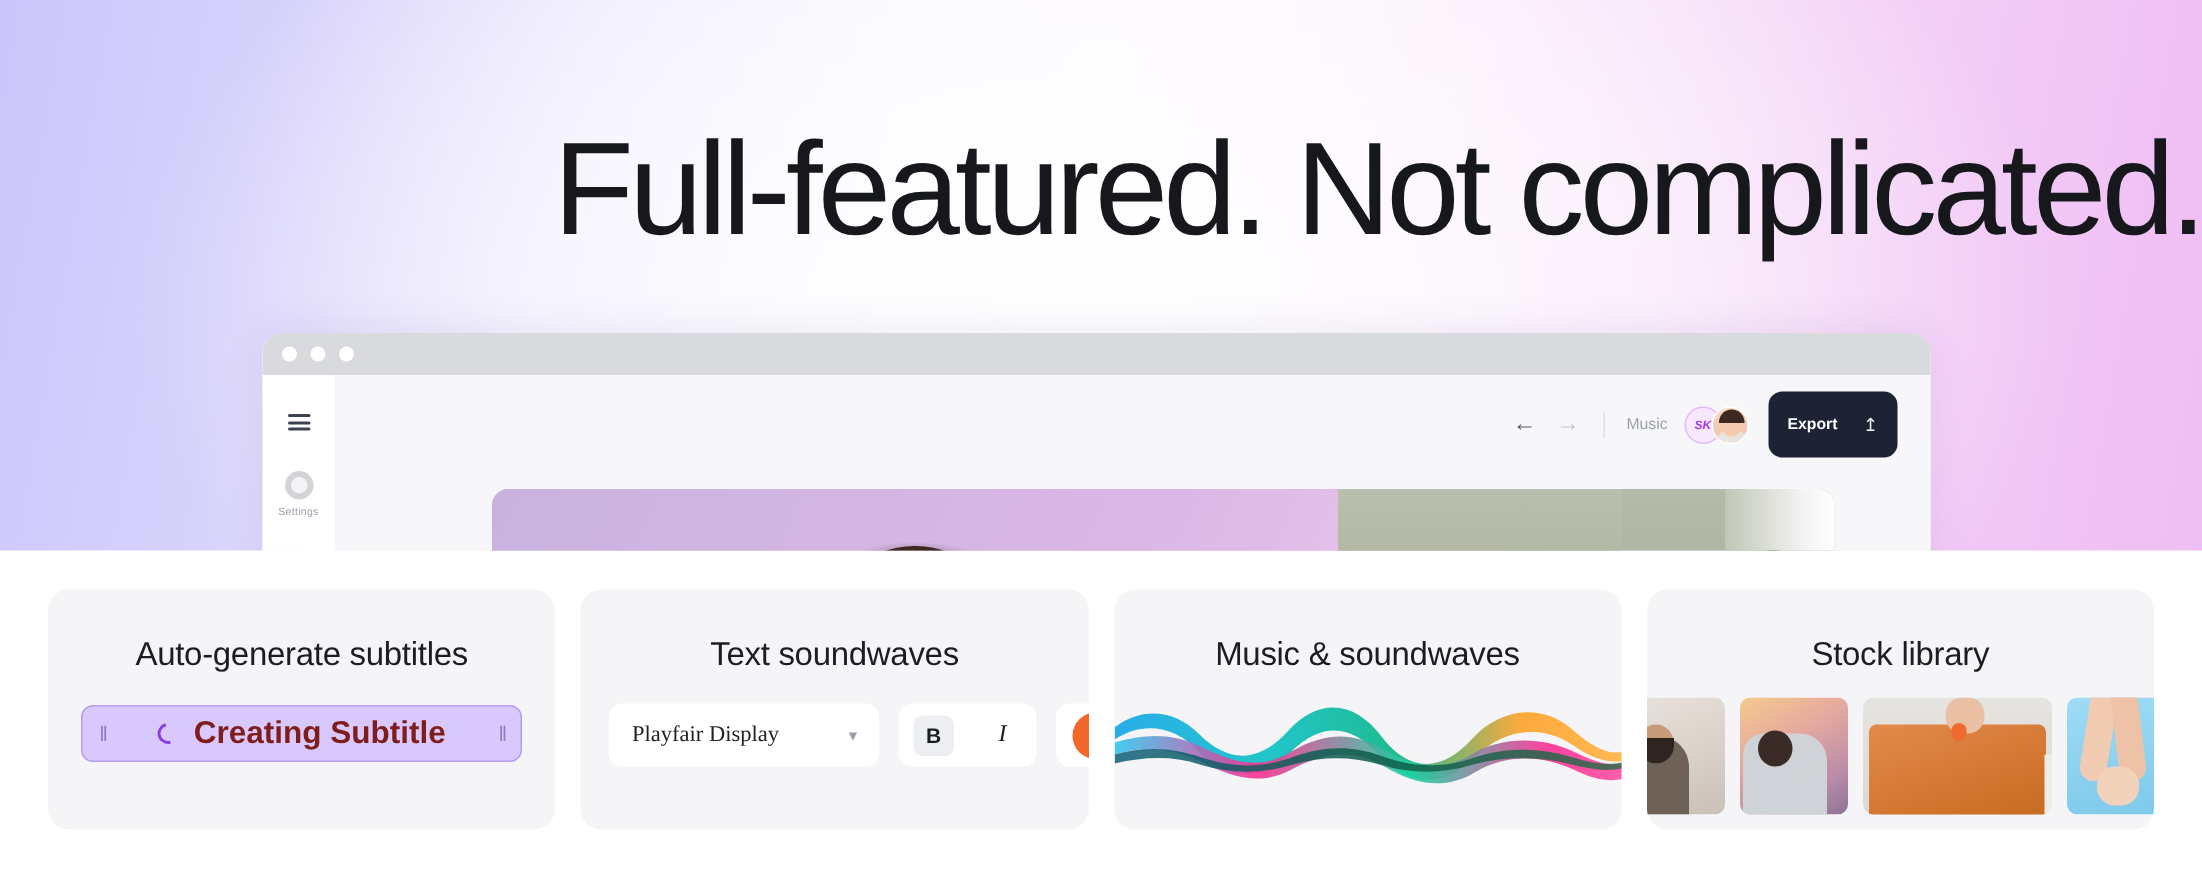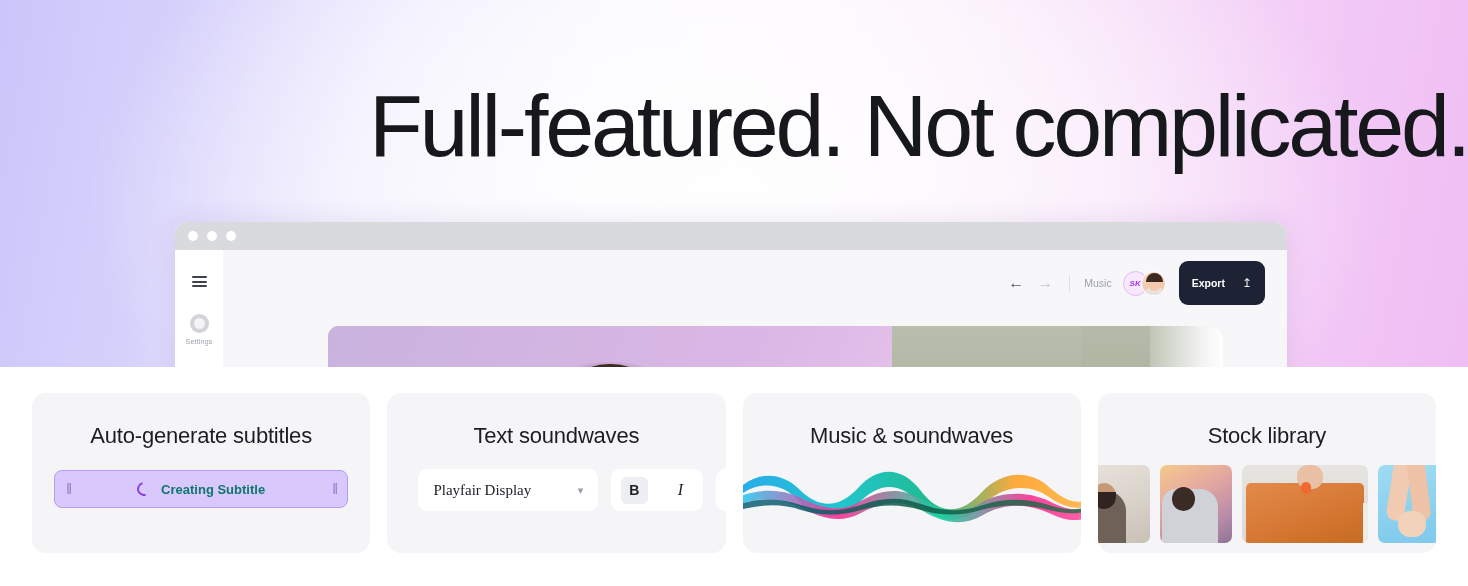--- a/index.html
+++ b/index.html
@@ -215,27 +215,27 @@
   }
   .grip{ color:#8f7ac7; font-size:14px; letter-spacing:-2px; font-weight:300; }
   .prog-center{ display:flex; align-items:center; gap:10px; }
   .spinner{
     width:14px;height:14px;border-radius:50%;
     border:2px solid #8b3ce6;
     border-right-color:transparent;
     border-top-color:transparent;
     transform:rotate(30deg);
   }
-  .prog-label{ color:#0f766e; font-size:13px; font-weight:700; }
+  .prog-label{ color:#7f1d1d; font-size:21px; font-weight:700; }
 
   
   .tf-row{
     margin-top:20px;
     display:flex; gap:13px; align-items:center;
-    position:relative; left:40px;
+    position:relative; left:28px;
   }
   .fontsel{
     width:180px;height:42px;background:#fff;border-radius:9px;
     display:flex;align-items:center;justify-content:space-between;
     padding:0 15px;
   }
   .fontname{ font-family:"Liberation Serif", serif; font-size:15px; color:#202227; }
   .chev{ font-size:11px; color:#9aa0ab; }
   .bi{
     width:92px;height:42px;background:#fff;border-radius:9px;

